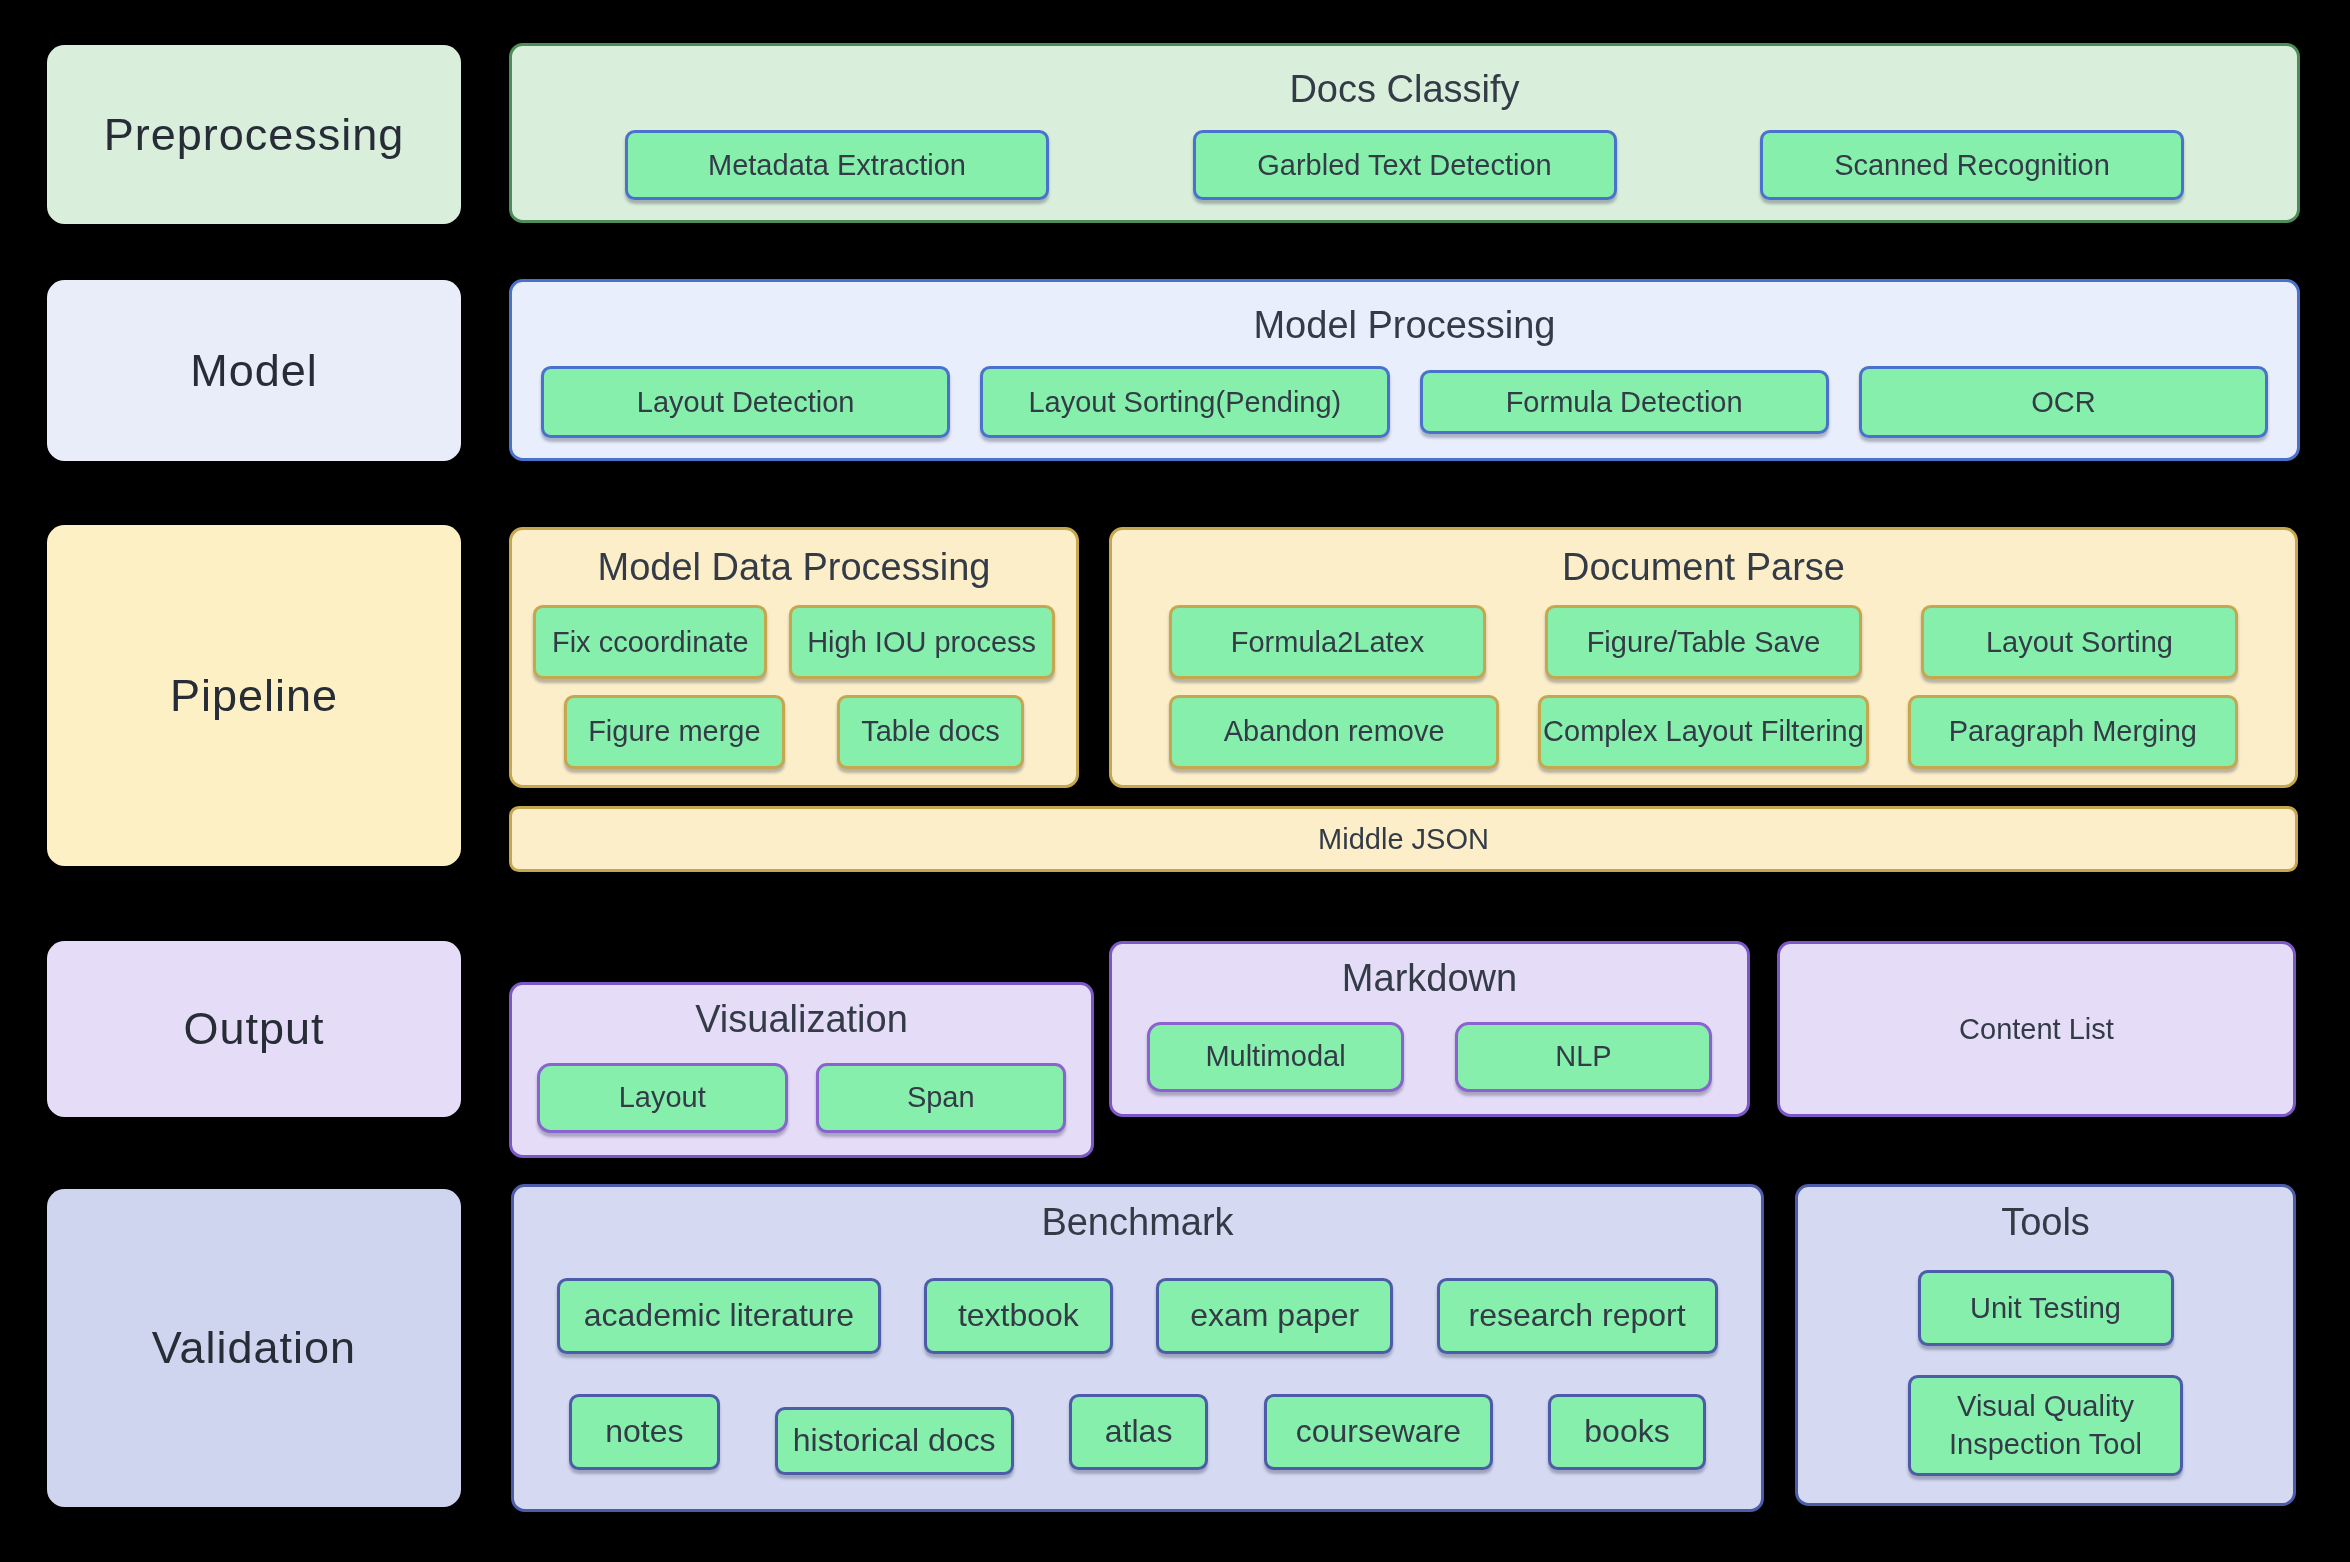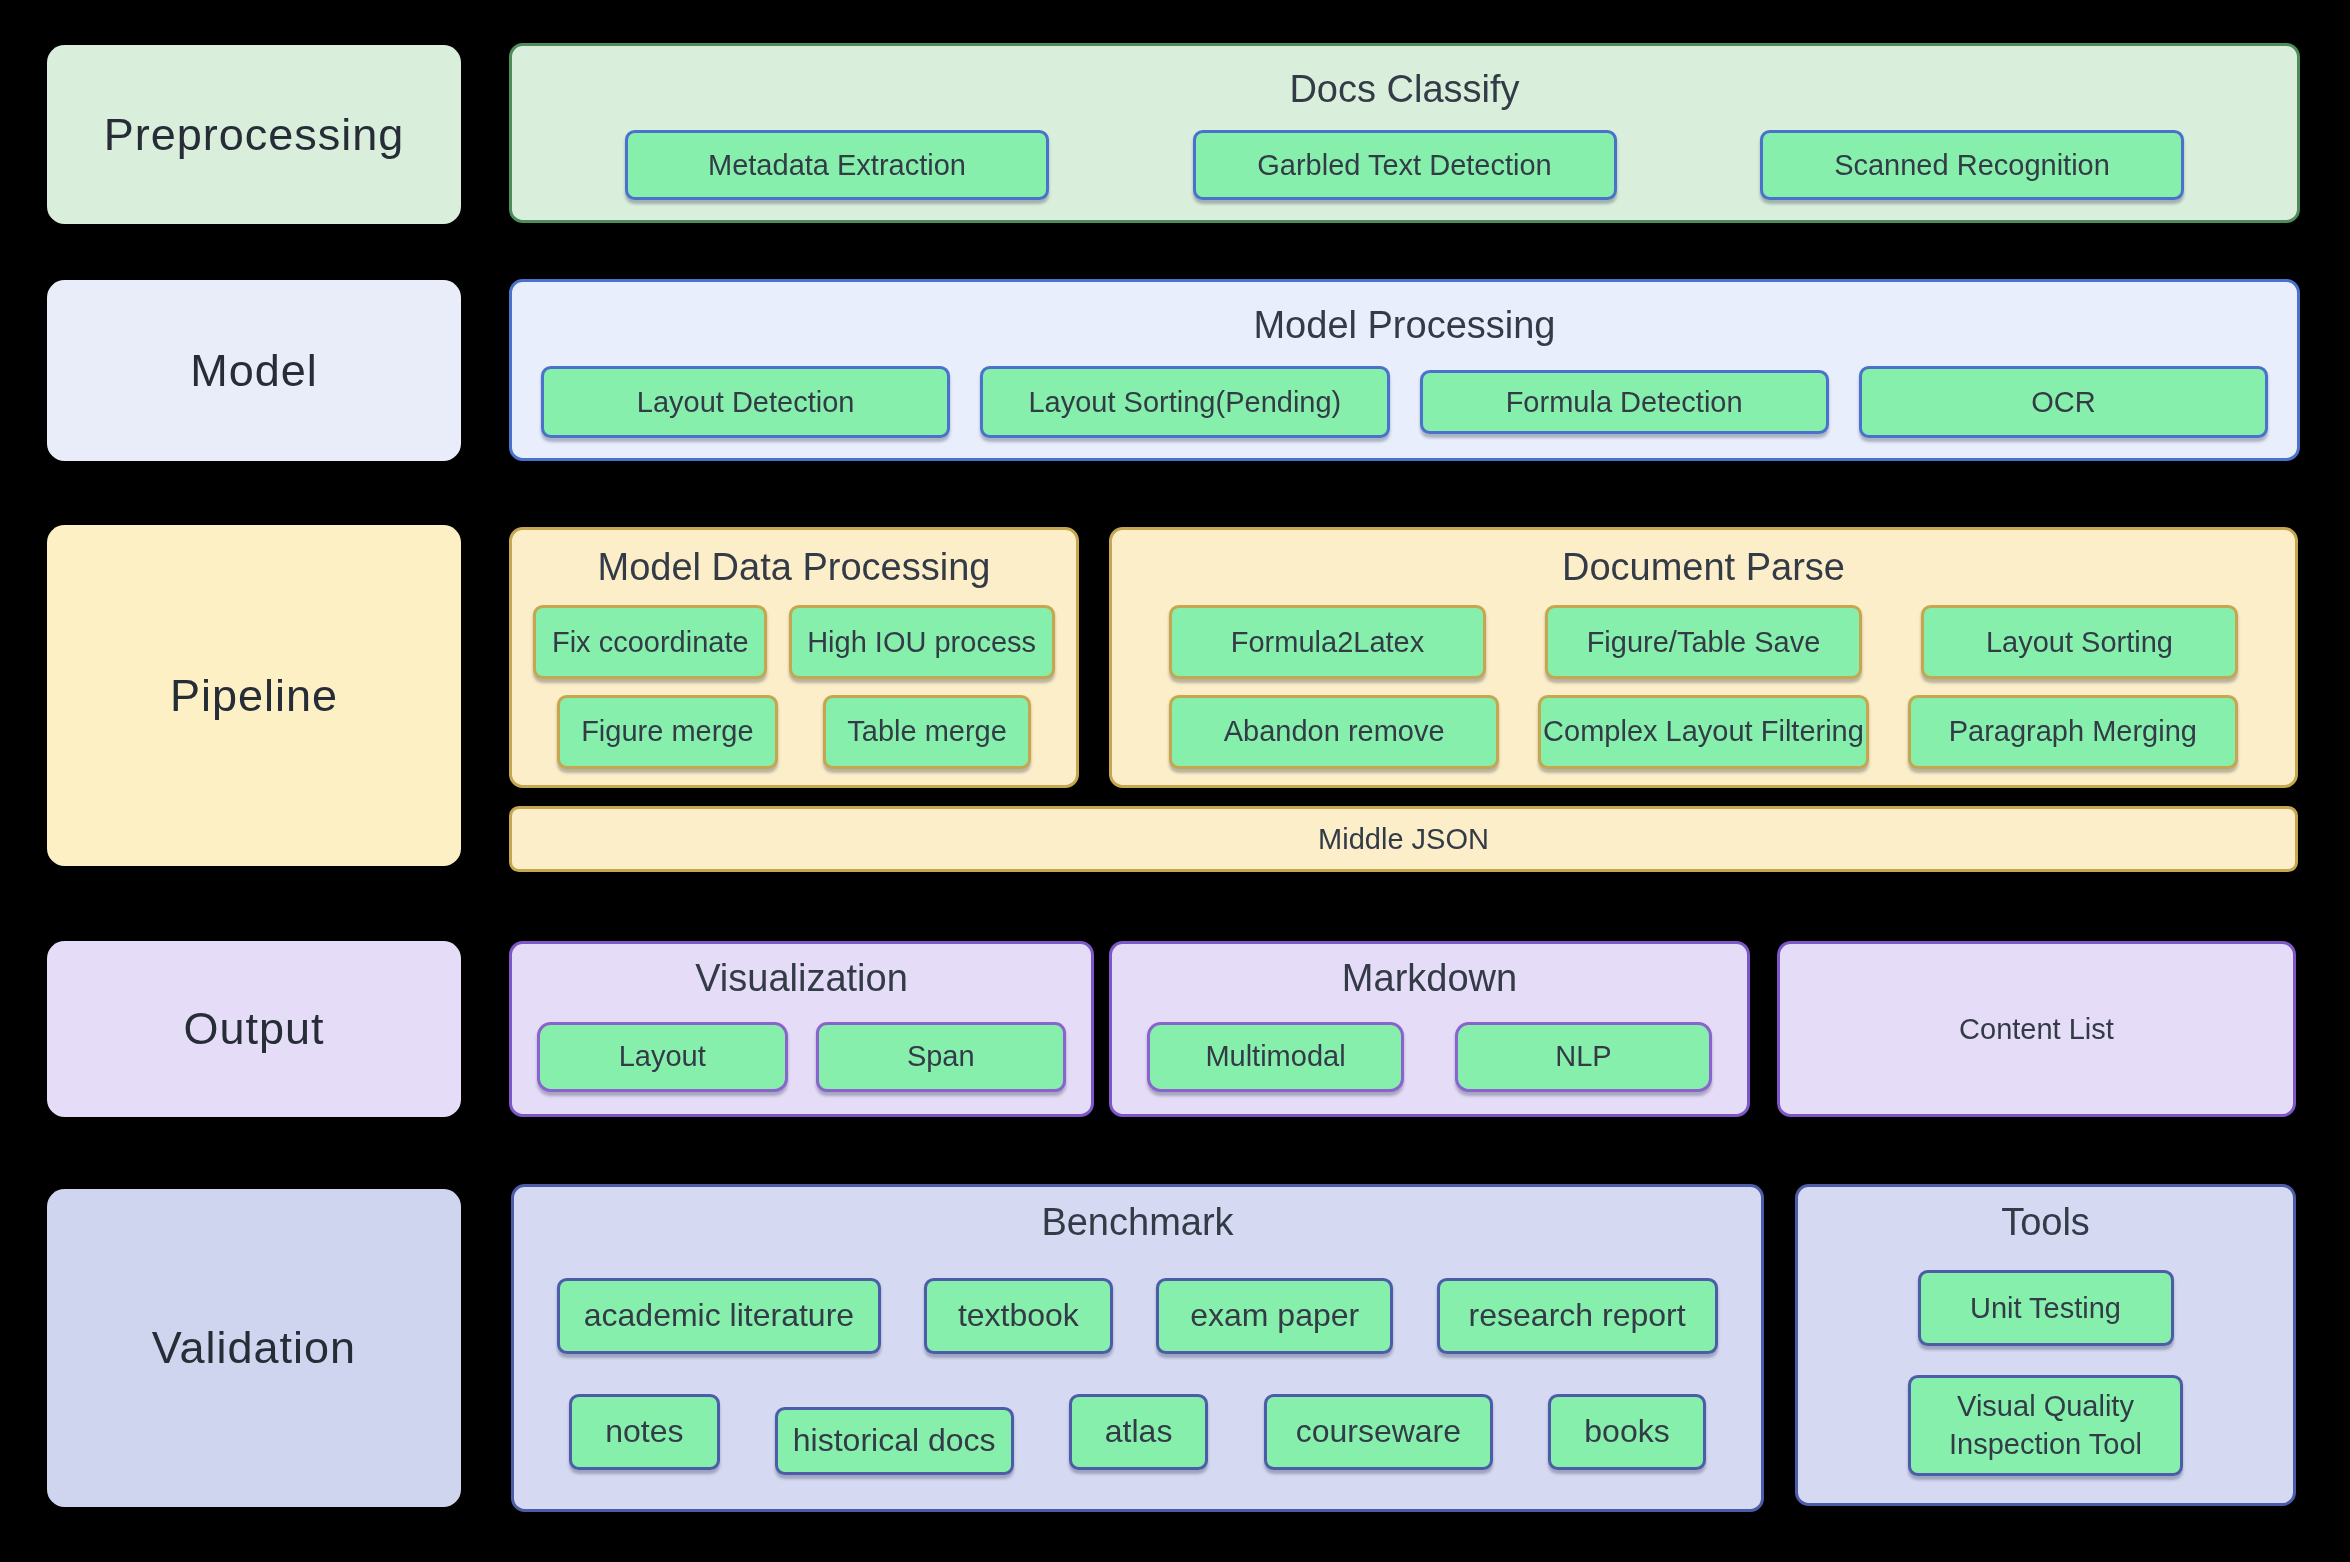--- a/index.html
+++ b/index.html
@@ -74,21 +74,21 @@
 
   <div class="container sec-yellow" style="left: 509px; top: 527px; width: 570px; height: 261px; --label-fill: #fdf0c4; --fill: #fbeec9; --border: #c5a74f; --box-border: #c5a74f;">
     <div class="ctitle t16">Model Data Processing</div>
     <div class="grid">
       <div class="items" style="justify-content:space-evenly;">
         <div class="wbox" style="height:74px;padding:0 15.6px;">Fix ccoordinate</div>
         <div class="wbox" style="height:74px;padding:0 15.6px;">High IOU process</div>
       </div>
       <div class="items" style="justify-content:space-evenly;">
         <div class="wbox" style="height:74px;padding:0 21.5px;">Figure merge</div>
-        <div class="wbox" style="height:74px;padding:0 21.5px;">Table merge</div>
+        <div class="wbox" style="height:74px;padding:0 21.5px;">Table docs</div>
       </div>
     </div>
   </div>
 
   <div class="container sec-yellow" style="left: 1109px; top: 527px; width: 1189px; height: 261px; --label-fill: #fdf0c4; --fill: #fbeec9; --border: #c5a74f; --box-border: #c5a74f;">
     <div class="ctitle t16">Document Parse</div>
     <div class="grid">
       <div class="items" style="gap:59px;padding:0 57px;">
         <div class="wbox" style="flex:1;height:74px;">Formula2Latex</div>
         <div class="wbox" style="flex:1;height:74px;">Figure/Table Save</div>
@@ -99,21 +99,21 @@
         <div class="wbox" style="flex:1;height:74px;">Complex Layout Filtering</div>
         <div class="wbox" style="flex:1;height:74px;">Paragraph Merging</div>
       </div>
     </div>
   </div>
 
   <div class="bar sec-yellow" style="left: 509px; top: 806px; width: 1789px; height: 66px; --label-fill: #fdf0c4; --fill: #fbeec9; --border: #c5a74f; --box-border: #c5a74f;">Middle JSON</div>
 
   <div class="label-box sec-purple" style="top: 941px; height: 176px; --label-fill: #e5dcf7; --fill: #e5dcf7; --border: #7d57c8; --box-border: #8a63cf;">Output</div>
 
-  <div class="container sec-purple" style="left: 509px; top: 941px; width: 585px; height: 176px; --label-fill: #e5dcf7; --fill: #e5dcf7; --border: #7d57c8; --box-border: #8a63cf;">
+  <div class="container sec-purple" style="left: 509px; top: 982px; width: 585px; height: 176px; --label-fill: #e5dcf7; --fill: #e5dcf7; --border: #7d57c8; --box-border: #8a63cf;">
     <div class="ctitle t13">Visualization</div>
     <div class="items" style="gap:28px;padding:0 25px;">
       <div class="wbox" style="flex:1;height:70px;border-radius:13.7px;">Layout</div>
       <div class="wbox" style="flex:1;height:70px;border-radius:11px;text-align:right;">Span</div>
     </div>
   </div>
 
   <div class="container sec-purple" style="left: 1109px; top: 941px; width: 641px; height: 176px; --label-fill: #e5dcf7; --fill: #e5dcf7; --border: #7d57c8; --box-border: #8a63cf;">
     <div class="ctitle t13">Markdown</div>
     <div class="items" style="gap:51px;padding:0 35px;">

